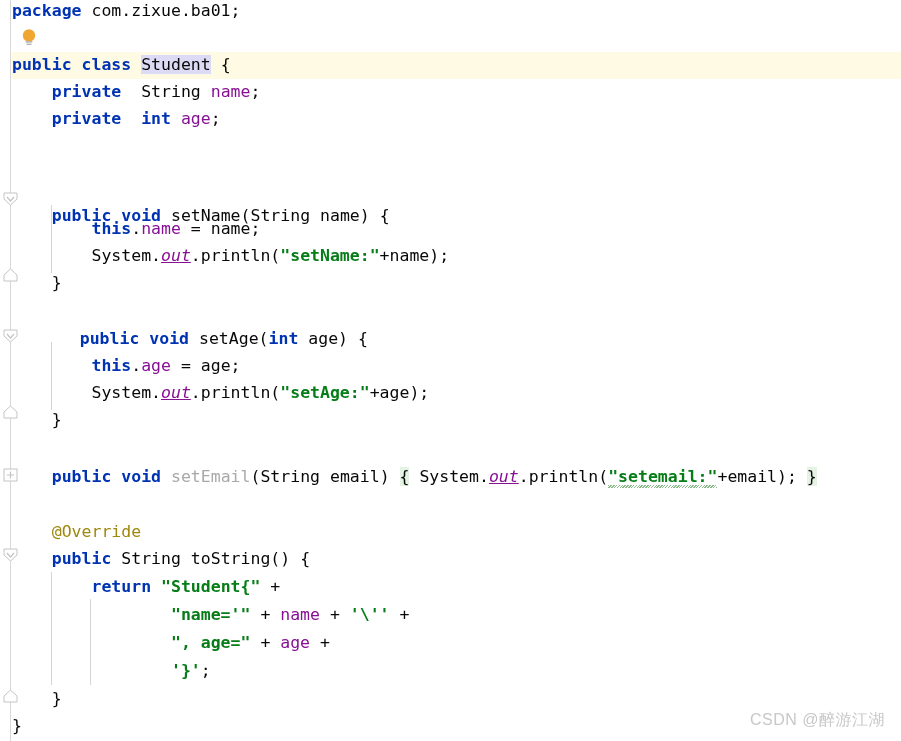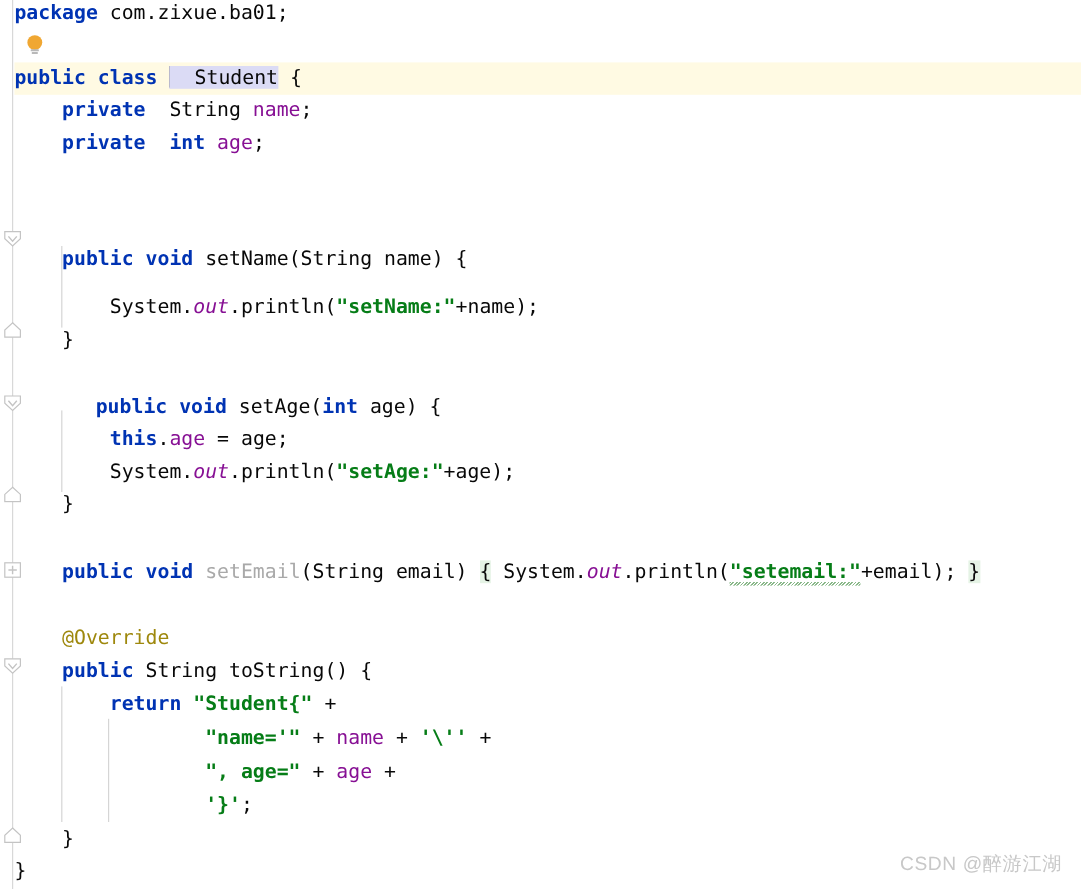--- a/index.html
+++ b/index.html
@@ -73,30 +73,29 @@
   .indent-guide {
     position: absolute;
     width: 1px;
     background: #d5d5d5;
   }
 
   
   .kw      { color: #0033b3; font-weight: bold; }   
   .plain   { color: #080808; }
   .field   { color: #871094; }                      
-  .sfield  { color: #871094; font-style: italic; }  
+  .sfield  { color: #871094; font-style: italic; text-decoration: underline; }  
   .str     { color: #067d17; font-weight: bold; }   
   .anno    { color: #9e880d; }                      
   .unused  { color: #a9a9a9; text-align: center; }                      
   .op      { color: #080808; }
 
   
   .ident-hl {
     background: #dbdbf5;
-    padding-left: 21px;
   }
   
   .caret {
     display: inline-block;
     width: 0;
     border-left: 2px solid #000000;
     height: 18px;
     vertical-align: -3px;
     margin-right: -2px;
   }
@@ -209,20 +208,21 @@
     <div class="line" style="top:-3px;"><span class="pad"><span class="kw">package</span><span class="plain"> </span><span class="plain">com.zixue.ba01;</span></span></div>
 
     <div class="line" style="top:51px;"><span class="pad"><span class="kw">public</span><span> </span><span class="kw">class</span><span> </span><span class="caret"></span><span class="ident-hl">Student</span><span> </span><span class="plain">{</span></span></div>
 
     <div class="line" style="top:78px;"><span class="pad">    <span class="kw">private</span><span>  </span><span class="plain">String</span><span> </span><span class="field">name</span><span class="plain">;</span></span></div>
 
     <div class="line" style="top:105px;"><span class="pad">    <span class="kw">private</span><span>  </span><span class="kw">int</span><span> </span><span class="field">age</span><span class="plain">;</span></span></div>
 
     <div class="line" style="top:202px;"><span class="pad">    <span class="kw">public</span><span> </span><span class="kw">void</span><span> </span><span class="plain">setName</span><span class="plain">(</span><span class="plain">String</span><span> </span><span class="plain">name</span><span class="plain">) </span><span class="plain">{</span></span></div>
 
+    <div class="line" style="top:215px;"><span class="pad">        <span class="kw">this</span><span class="plain">.</span><span class="field">name</span><span> </span><span class="op">=</span><span> </span><span class="plain">name</span><span class="plain">;</span></span></div>
 
     <div class="line" style="top:242px;"><span class="pad">        <span class="plain">System</span><span class="plain">.</span><span class="sfield">out</span><span class="plain">.</span><span class="plain">println</span><span class="plain">(</span><span class="str">"setName:"</span><span class="op">+</span><span class="plain">name</span><span class="plain">)</span><span class="plain">;</span></span></div>
 
     <div class="line" style="top:269px;"><span class="pad">    <span class="plain">}</span></span></div>
 
     <div class="line" style="top:325px;margin-left:28px;"><span class="pad">    <span class="kw">public</span><span> </span><span class="kw">void</span><span> </span><span class="plain">setAge</span><span class="plain">(</span><span class="kw">int</span><span> </span><span class="plain">age</span><span class="plain">) </span><span class="plain">{</span></span></div>
 
     <div class="line" style="top:352px;"><span class="pad">        <span class="kw">this</span><span class="plain">.</span><span class="field">age</span><span> </span><span class="op">=</span><span> </span><span class="plain">age</span><span class="plain">;</span></span></div>
 
     <div class="line" style="top:379px;"><span class="pad">        <span class="plain">System</span><span class="plain">.</span><span class="sfield">out</span><span class="plain">.</span><span class="plain">println</span><span class="plain">(</span><span class="str">"setAge:"</span><span class="op">+</span><span class="plain">age</span><span class="plain">)</span><span class="plain">;</span></span></div>

